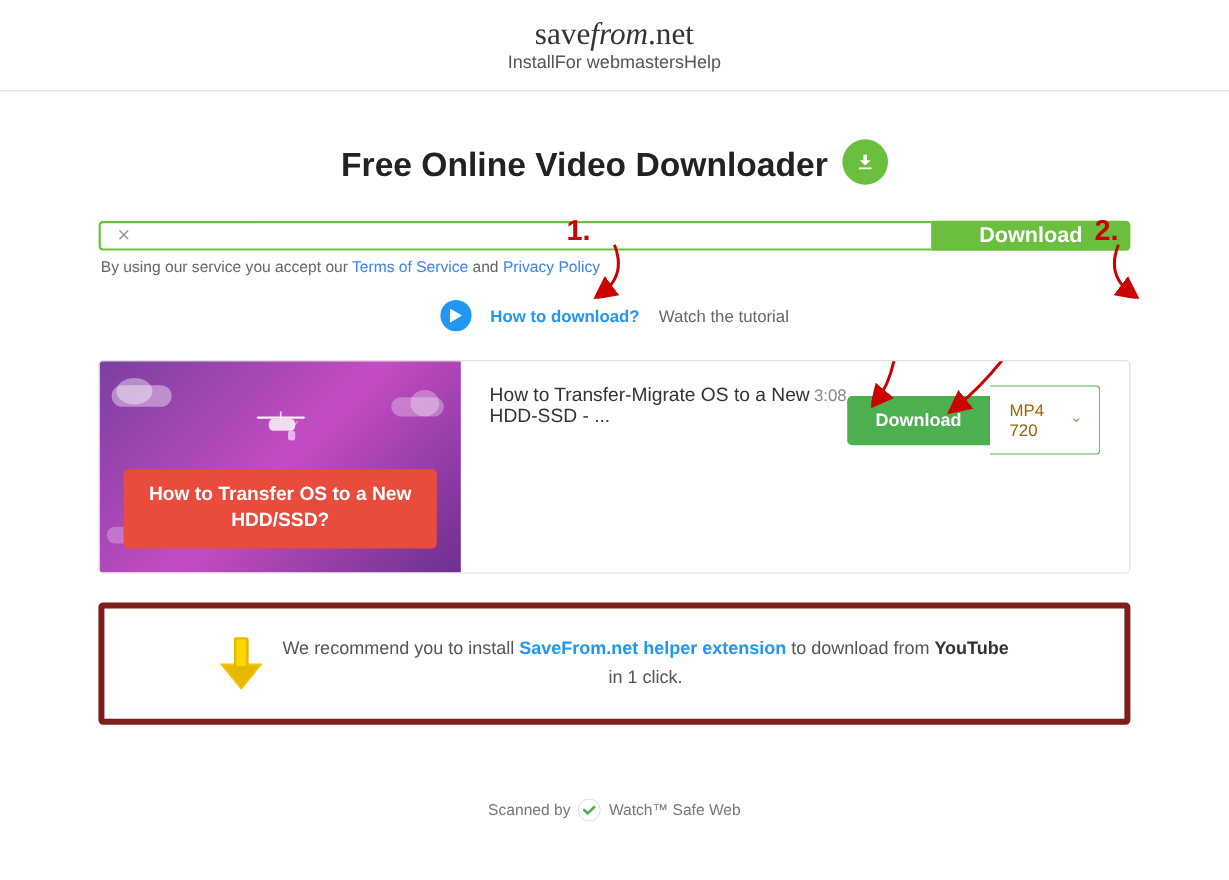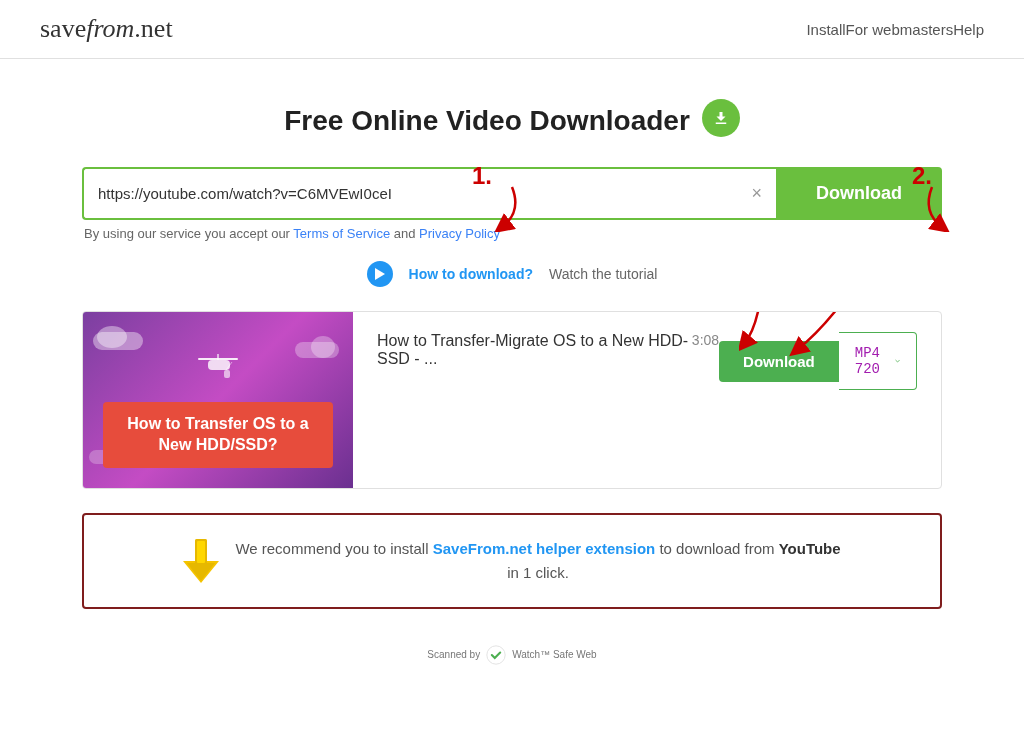--- a/index.html
+++ b/index.html
@@ -10,20 +10,21 @@
       min-height: 733px;
     }
 
     
     .header {
       display: flex;
       align-items: center;
       justify-content: space-between;
       padding: 14px 40px;
       border-bottom: 1px solid #e0e0e0;
+      flex-direction: column;
     }
     .logo {
       font-size: 26px;
       font-weight: 400;
       color: #333;
       font-family: Georgia, serif;
     }
     .logo span.from {
       font-style: italic;
     }
@@ -158,21 +159,21 @@
     
     .result-card {
       border: 1px solid #e0e0e0;
       border-radius: 4px;
       display: flex;
       gap: 0;
       overflow: hidden;
       margin-bottom: 24px;
     }
     .video-thumb {
-      width: 270px;
+      width: 301px;
       min-height: 160px;
       background: linear-gradient(135deg, #7b3fa0 0%, #c44cc4 50%, #6b3090 100%);
       display: flex;
       align-items: center;
       justify-content: center;
       position: relative;
       flex-shrink: 0;
       overflow: hidden;
     }
     .thumb-content {
@@ -227,40 +228,39 @@
       cursor: pointer;
       border-radius: 4px 0 0 4px;
     }
     .format-select {
       background: white;
       border: 1px solid #4CAF50;
       border-left: none;
       border-radius: 0 4px 4px 0;
       padding: 12px 16px;
       font-size: 14px;
-      color: #a21caf;
+      color: #a16207;
       cursor: pointer;
       display: flex;
       align-items: center;
-      gap: 10px;
-      font-family: Liberation Mono, monospace;
+      gap: 20px;
     }
     .format-select svg { fill: #4CAF50; }
 
     
     .recommend-box {
-      border: 2px solid #7f1d1d;
+      border: 5px solid #7f1d1d;
       border-radius: 4px;
       padding: 22px 28px;
       display: flex;
       align-items: center;
       justify-content: center;
       gap: 16px;
       text-align: center;
-      margin-bottom: 20px;
+      margin-bottom: 45px;
       flex-direction: column;
     }
     .recommend-inner {
       display: flex;
       align-items: center;
       gap: 16px;
     }
     .arrow-down-yellow {
       width: 36px;
       height: 44px;
@@ -279,21 +279,21 @@
     }
     .recommend-text strong {
       font-weight: 700;
       color: #333;
     }
 
     
     .footer {
       text-align: center;
       padding: 16px;
-      font-size: 10px;
+      font-size: 13px;
       color: #777;
       display: flex;
       align-items: center;
       justify-content: center;
       gap: 6px;
     }
     .norton-badge {
       display: inline-flex;
       align-items: center;
       gap: 4px;
@@ -361,21 +361,20 @@
         <defs>
           <marker id="arr2" markerWidth="8" markerHeight="8" refX="4" refY="4" orient="auto">
             <path d="M0,0 L0,8 L8,4 z" fill="#cc0000"></path>
           </marker>
         </defs>
       </svg>
     </div>
 
     <div class="search-row">
       <div class="url-input-wrapper">
-        <input type="text" class="url-input" value="https://youtube.com/watch?v=C6MVEwI0ceI" style="">
         <button class="clear-btn">×</button>
       </div>
       <button class="download-btn">Download</button>
     </div>
 
     <div class="terms-text">
       <span>By using our service you accept our</span>
       <a href="#">Terms of Service</a>
       <span>and</span>
       <a href="#">Privacy Policy</a>

